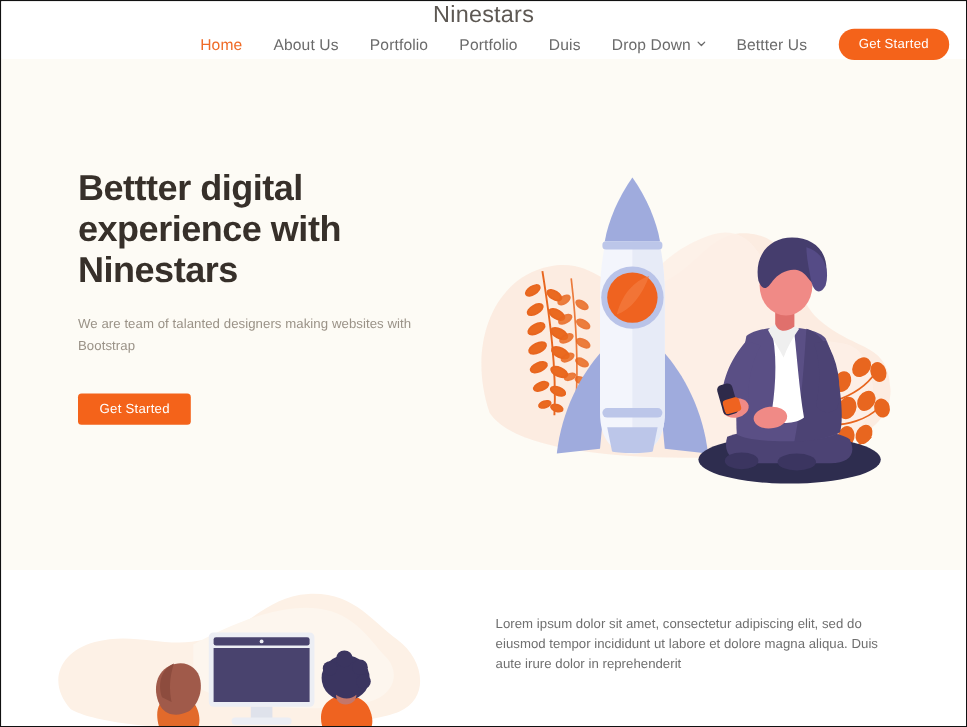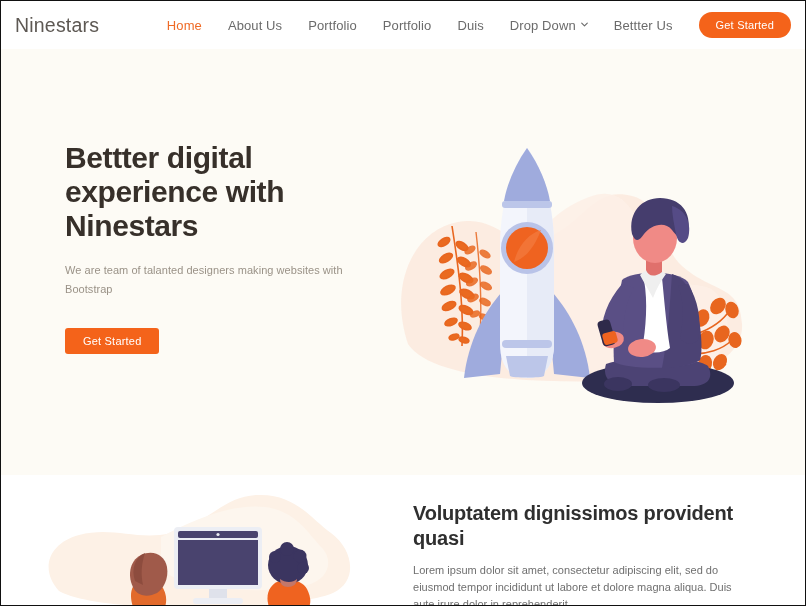--- a/index.html
+++ b/index.html
@@ -29,20 +29,21 @@
     position: absolute;
     left: 0; top: 0;
     width: 804px;
     height: 48px;
     background: #ffffff;
     display: flex;
     align-items: center;
     box-sizing: border-box;
     padding: 0 14px 0 14px;
     z-index: 30;
+    flex-direction: column;
   }
   .logo {
     font-size: 19.5px;
     font-weight: 400;
     letter-spacing: 0.2px;
     color: #5d5853;
     font-family: "Liberation Sans", sans-serif;
     white-space: nowrap;
   }
   .nav {
@@ -368,18 +369,17 @@
         <ellipse cx="247" cy="80" rx="20" ry="19" fill="#3b3560"></ellipse>
         <circle cx="234" cy="72" r="6" fill="#3b3560"></circle>
         <circle cx="246" cy="64" r="7" fill="#3b3560"></circle>
         <circle cx="259" cy="71" r="6.5" fill="#3b3560"></circle>
         <circle cx="262" cy="83" r="6" fill="#3b3560"></circle>
         <path d="M239 94 C244 98 252 98 256 94 C256 99 252 102 247 102 C242 102 239 99 239 94 Z" fill="#c4776a"></path>
       </svg>
     </div>
 
     <div class="s2-copy">
-      <h2 class="s2-title">Voluptatem dignissimos provident quasi</h2>
       <p class="s2-text">Lorem ipsum dolor sit amet, consectetur adipiscing elit, sed do eiusmod tempor incididunt ut labore et dolore magna aliqua. Duis aute irure dolor in reprehenderit</p>
     </div>
   </section>
 
 </div>
 
 </body></html>

